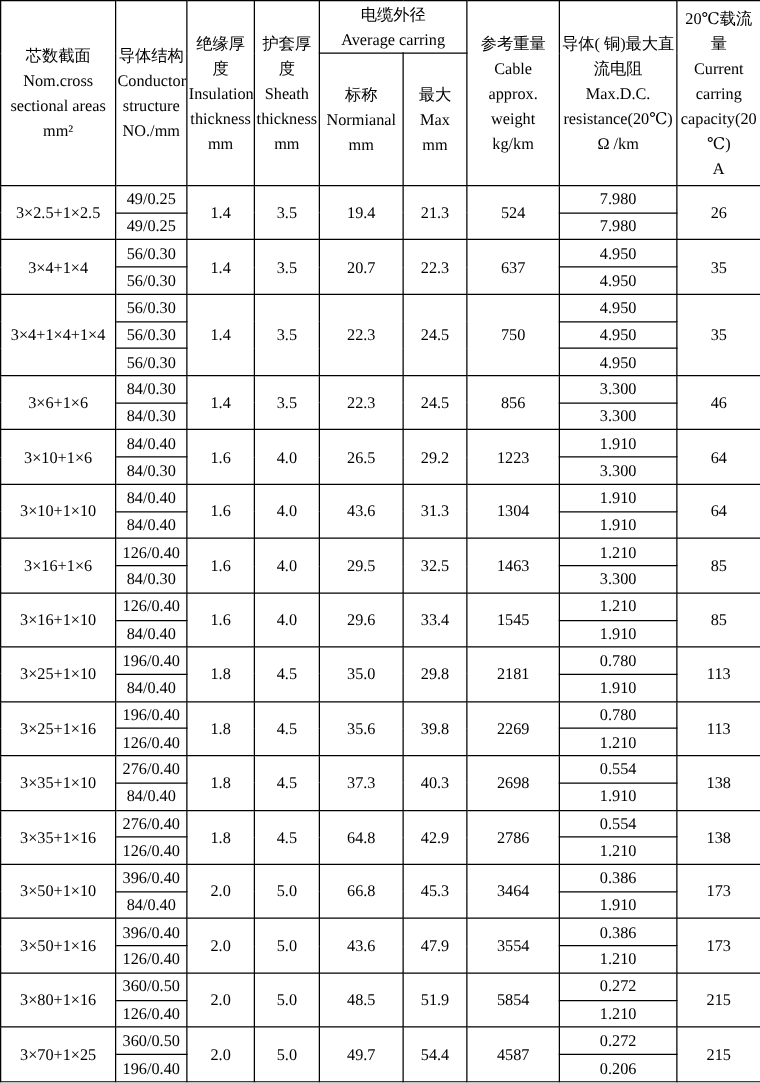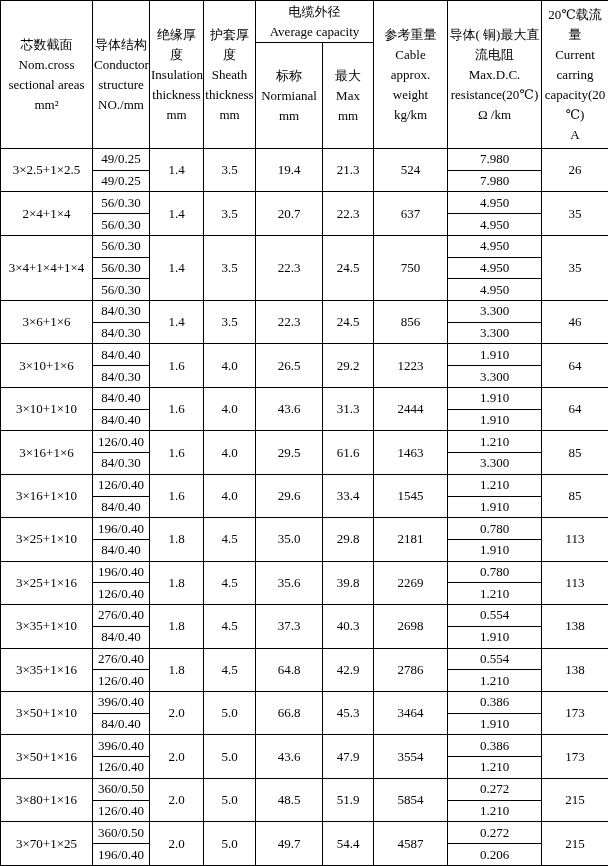--- a/index.html
+++ b/index.html
@@ -66,21 +66,21 @@
 NO./mm</th>
       <th rowspan="2">绝缘厚度
 Insulation
 thickness
 mm</th>
       <th rowspan="2">护套厚度
 Sheath
 thickness
 mm</th>
       <th colspan="2">电缆外径
-Average capacity</th>
+Average carring</th>
       <th rowspan="2">参考重量
 Cable approx.
 weight
 kg/km</th>
       <th rowspan="2">导体( 铜)最大直
 流电阻
 Max.D.C.
 resistance(20℃)
 Ω /km</th>
       <th rowspan="2">20℃载流
@@ -110,21 +110,21 @@
         <td rowspan="2">21.3</td>
         <td rowspan="2">524</td>
         <td>7.980</td>
         <td rowspan="2">26</td>
       </tr>
       <tr>
         <td>49/0.25</td>
         <td>7.980</td>
       </tr>
       <tr>
-        <td rowspan="2">2×4+1×4</td>
+        <td rowspan="2">3×4+1×4</td>
         <td>56/0.30</td>
         <td rowspan="2">1.4</td>
         <td rowspan="2">3.5</td>
         <td rowspan="2">20.7</td>
         <td rowspan="2">22.3</td>
         <td rowspan="2">637</td>
         <td>4.950</td>
         <td rowspan="2">35</td>
       </tr>
       <tr>
@@ -180,35 +180,35 @@
         <td>84/0.30</td>
         <td>3.300</td>
       </tr>
       <tr>
         <td rowspan="2">3×10+1×10</td>
         <td>84/0.40</td>
         <td rowspan="2">1.6</td>
         <td rowspan="2">4.0</td>
         <td rowspan="2">43.6</td>
         <td rowspan="2">31.3</td>
-        <td rowspan="2">2444</td>
+        <td rowspan="2">1304</td>
         <td>1.910</td>
         <td rowspan="2">64</td>
       </tr>
       <tr>
         <td>84/0.40</td>
         <td>1.910</td>
       </tr>
       <tr>
         <td rowspan="2">3×16+1×6</td>
         <td>126/0.40</td>
         <td rowspan="2">1.6</td>
         <td rowspan="2">4.0</td>
         <td rowspan="2">29.5</td>
-        <td rowspan="2">61.6</td>
+        <td rowspan="2">32.5</td>
         <td rowspan="2">1463</td>
         <td>1.210</td>
         <td rowspan="2">85</td>
       </tr>
       <tr>
         <td>84/0.30</td>
         <td>3.300</td>
       </tr>
       <tr>
         <td rowspan="2">3×16+1×10</td>

